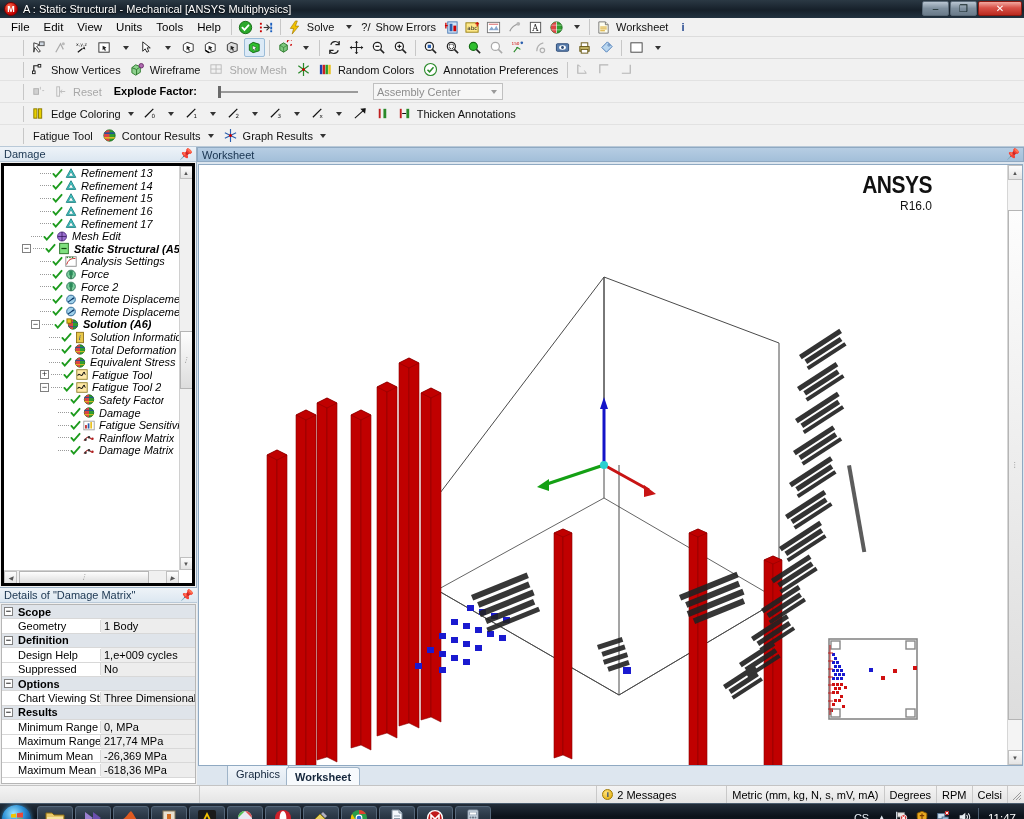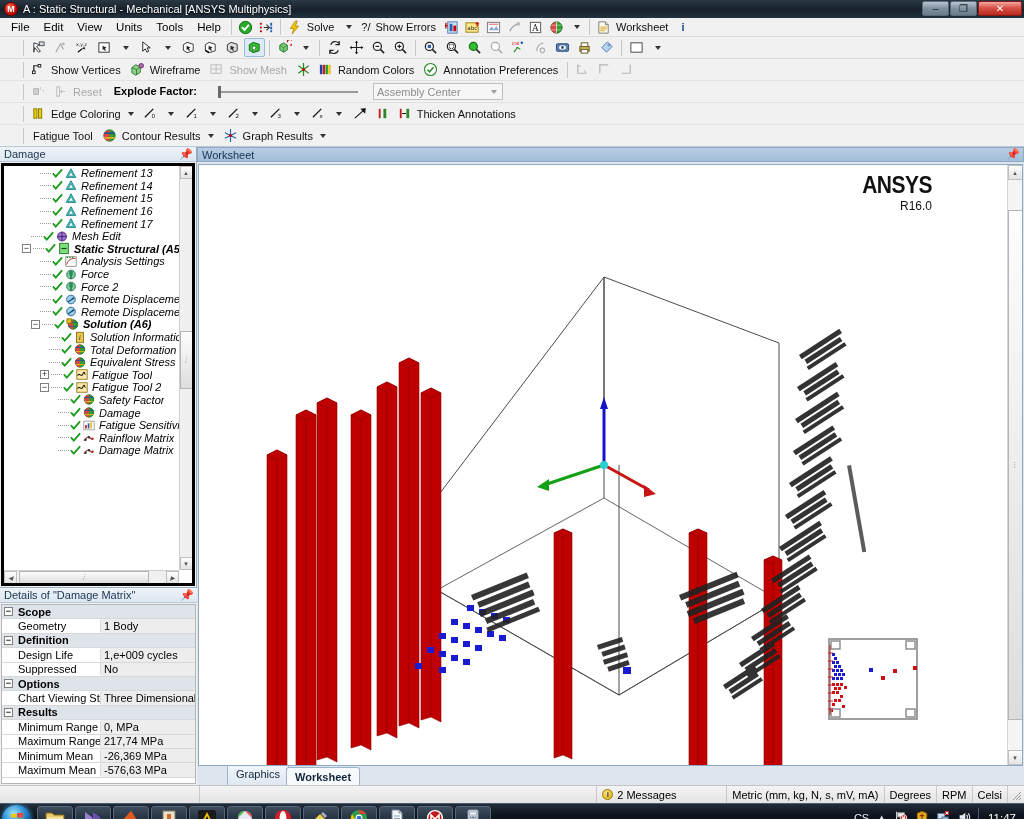--- a/index.html
+++ b/index.html
@@ -1281,21 +1281,21 @@
               <span class="dval">1 Body</span>
             </div>
             <div class="drow group">
               <span class="dexp">
                 <span class="bx">−</span>
               </span>
               <span class="dname">Definition</span>
             </div>
             <div class="drow">
               <span class="dexp"></span>
-              <span class="dname">Design Life</span>
+              <span class="dname">Design Help</span>
               <span class="dval">1,e+009 cycles</span>
             </div>
             <div class="drow">
               <span class="dexp"></span>
               <span class="dname">Suppressed</span>
               <span class="dval">No</span>
             </div>
             <div class="drow group">
               <span class="dexp">
                 <span class="bx">−</span>
@@ -1324,21 +1324,21 @@
               <span class="dval">217,74 MPa</span>
             </div>
             <div class="drow">
               <span class="dexp"></span>
               <span class="dname">Minimum Mean</span>
               <span class="dval">-26,369 MPa</span>
             </div>
             <div class="drow">
               <span class="dexp"></span>
               <span class="dname">Maximum Mean</span>
-              <span class="dval">-576,63 MPa</span>
+              <span class="dval">-618,36 MPa</span>
             </div>
           </div>
       </div>
     </div>
 
     <div class="rightpane">
       <div class="ws-header">
         <span class="wh-title">Worksheet</span>
         <span class="pin">📌</span>
       </div>

